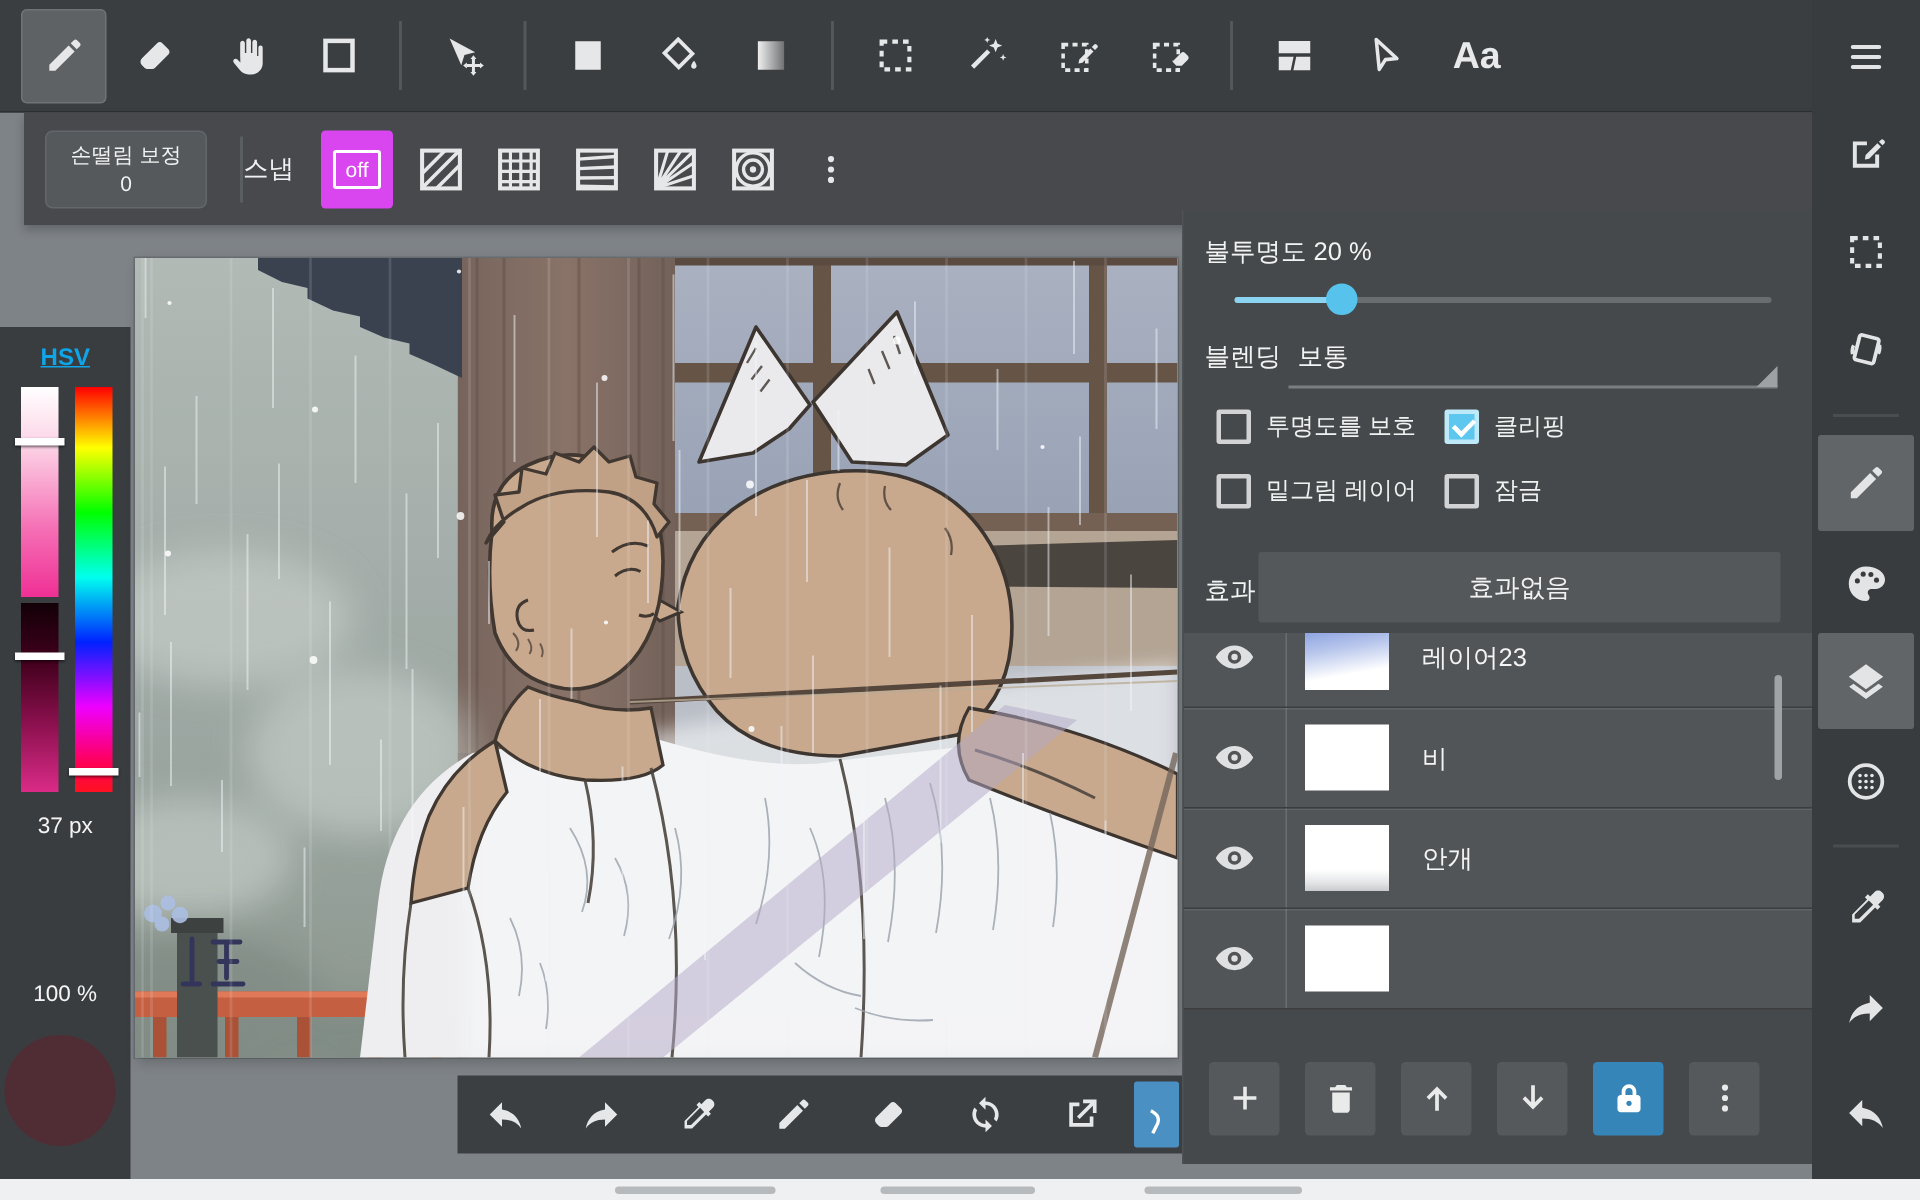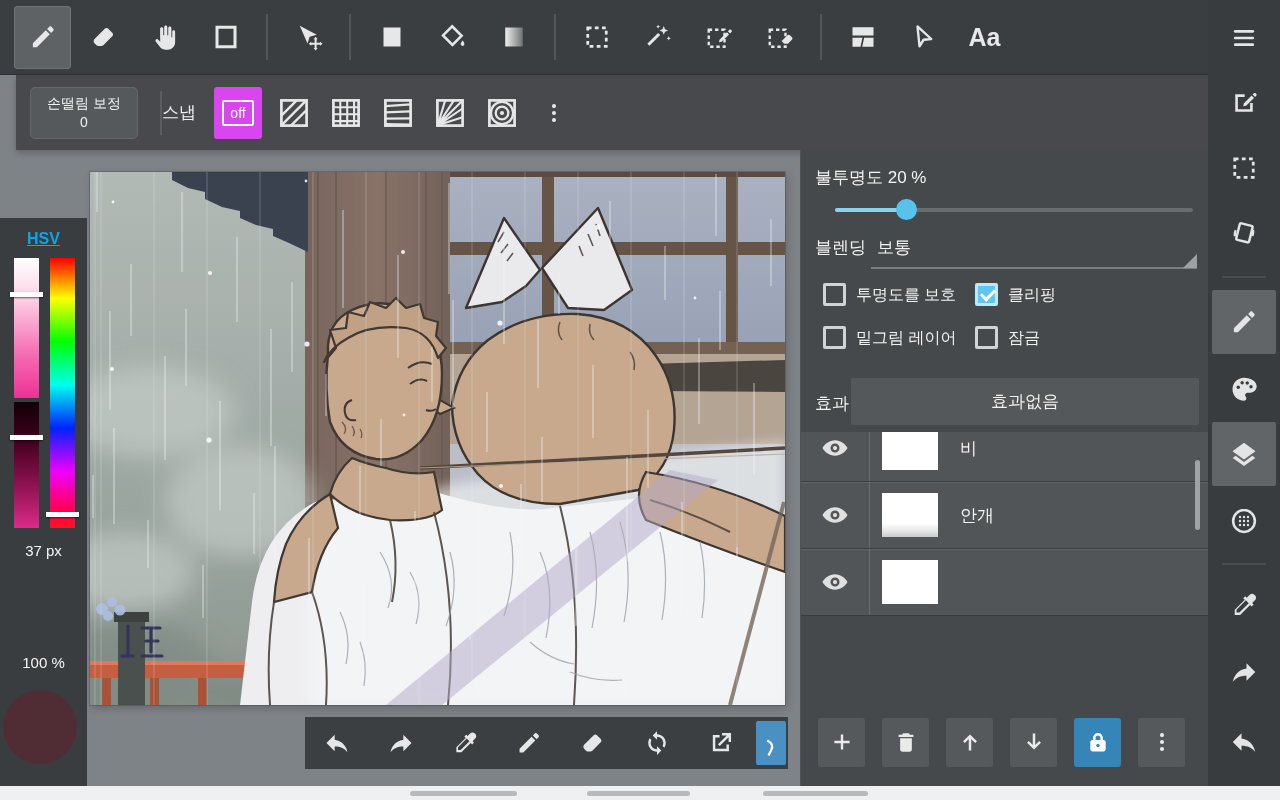--- a/index.html
+++ b/index.html
@@ -55,22 +55,22 @@
   .size-lab{position:absolute;left:0;top:324px;width:100%;text-align:center;font-size:15px;color:#f4f4f4;}
   .opa-lab{position:absolute;left:0;top:436px;width:100%;text-align:center;font-size:15px;color:#f4f4f4;}
   .color-circle{position:absolute;left:3px;top:472px;width:74px;height:74px;border-radius:50%;}
 
   
   .canvas{position:absolute;left:90px;top:172px;width:695px;height:533px;
           box-shadow:0 0 0 1px rgba(0,0,0,.15),2px 3px 8px rgba(0,0,0,.2);}
   .canvas svg{display:block;width:100%;height:100%;}
 
   
-  .right-panel{position:absolute;left:788px;top:150px;width:420px;height:636px;background:#46494b;
-               border-left:1px solid rgba(255,255,255,.05);margin-left:12px;}
+  .right-panel{position:absolute;left:788px;top:140px;width:420px;height:636px;background:#46494b;
+               border-left:1px solid rgba(255,255,255,.05);}
   .rp-oplabel{position:absolute;left:14px;top:16px;font-size:17px;color:#f2f3f3;}
   .rp-track{position:absolute;left:34px;top:58px;width:358px;height:4px;background:#6a6d6f;border-radius:2px;}
   .rp-fill{position:absolute;top:58px;height:4px;background:#8bd4f1;border-radius:2px;}
   .rp-handle{position:absolute;top:49px;width:21px;height:21px;border-radius:50%;background:#57c3ec;}
   .rp-blabel{position:absolute;left:14px;top:86px;font-size:17px;color:#f2f3f3;}
   .rp-bvalue{position:absolute;left:76px;top:86px;font-size:17px;color:#f2f3f3;cursor:pointer;}
   .rp-bline{position:absolute;left:70px;top:117px;width:326px;height:2px;background:#8d9093;opacity:.75;}
   .rp-btri{position:absolute;left:382px;top:104px;width:0;height:0;
            border-left:14px solid transparent;border-bottom:14px solid #9ea1a4;}
   .cbox{position:absolute;width:23px;height:23px;border:3px solid #d2d3d4;border-radius:2px;box-sizing:border-box;}
@@ -573,20 +573,32 @@
     <div class="layer-list">
       <div class="layer-scroll" id="layer-scroll">
           <div class="layer-row">
             <button class="eye">
               <svg class="ic" viewBox="0 0 24 24" width="30" height="30">
                 <path fill-rule="evenodd" d="M12 5.8 C7.4 5.8 3.6 8.9 2 12 c1.6 3.1 5.4 6.2 10 6.2 s8.4-3.1 10-6.2 C20.4 8.9 16.6 5.8 12 5.8 Z M12 15.6 A3.6 3.6 0 1 1 12 8.4 a3.6 3.6 0 0 1 0 7.2 Z"></path>
                 <circle cx="12" cy="12" r="1.7"></circle>
               </svg>
             </button>
             <div class="lr-body">
+              <div class="thumb t-sky"></div>
+              <span class="lname">레이어23</span>
+            </div>
+          </div>
+          <div class="layer-row">
+            <button class="eye">
+              <svg class="ic" viewBox="0 0 24 24" width="30" height="30">
+                <path fill-rule="evenodd" d="M12 5.8 C7.4 5.8 3.6 8.9 2 12 c1.6 3.1 5.4 6.2 10 6.2 s8.4-3.1 10-6.2 C20.4 8.9 16.6 5.8 12 5.8 Z M12 15.6 A3.6 3.6 0 1 1 12 8.4 a3.6 3.6 0 0 1 0 7.2 Z"></path>
+                <circle cx="12" cy="12" r="1.7"></circle>
+              </svg>
+            </button>
+            <div class="lr-body">
               <div class="thumb t-white"></div>
               <span class="lname">비</span>
             </div>
           </div>
           <div class="layer-row">
             <button class="eye">
               <svg class="ic" viewBox="0 0 24 24" width="30" height="30">
                 <path fill-rule="evenodd" d="M12 5.8 C7.4 5.8 3.6 8.9 2 12 c1.6 3.1 5.4 6.2 10 6.2 s8.4-3.1 10-6.2 C20.4 8.9 16.6 5.8 12 5.8 Z M12 15.6 A3.6 3.6 0 1 1 12 8.4 a3.6 3.6 0 0 1 0 7.2 Z"></path>
                 <circle cx="12" cy="12" r="1.7"></circle>
               </svg>

